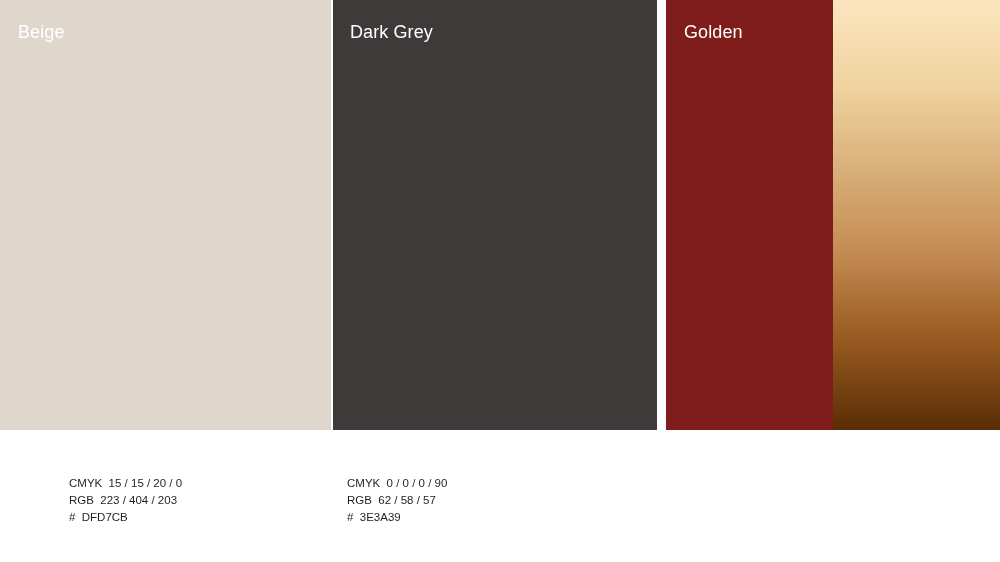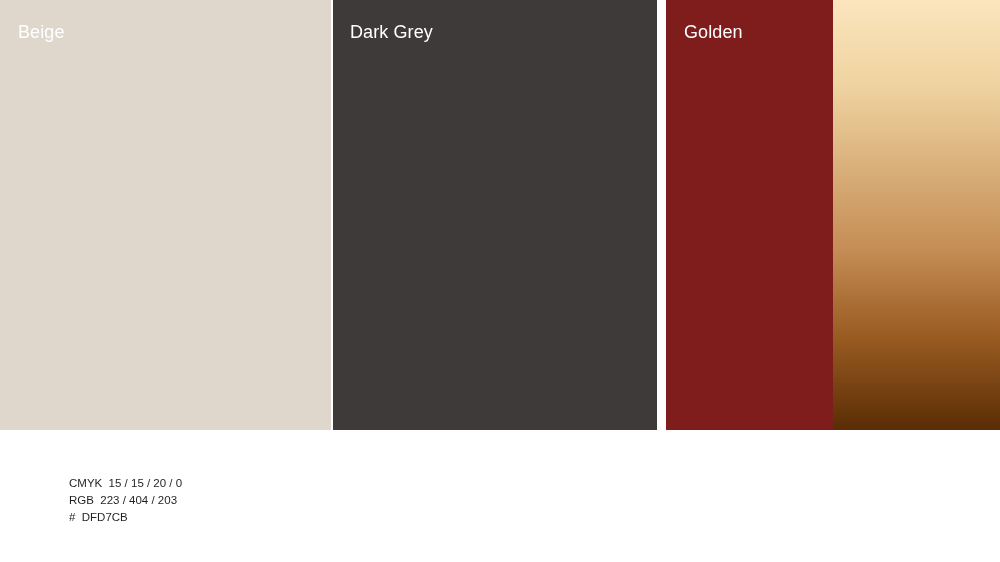--- a/index.html
+++ b/index.html
@@ -106,15 +106,20 @@
 </div>
 
 <div class="info-band" style="background-color: rgb(255, 255, 255);">
 
   <div class="info-block info-block-0" style="color: rgb(35, 31, 32);">
     <span class="info-line">CMYK  15 / 15 / 20 / 0</span>
     <span class="info-line">RGB  223 / 404 / 203</span>
     <span class="info-line">#  DFD7CB</span>
   </div>
 
+  <div class="info-block info-block-1" style="color: rgb(35, 31, 32);">
+    <span class="info-line">CMYK  0 / 0 / 0 / 90</span>
+    <span class="info-line">RGB  62 / 58 / 57</span>
+    <span class="info-line">#  3E3A39</span>
+  </div>
 
 
 </div>
 
 </body></html>

